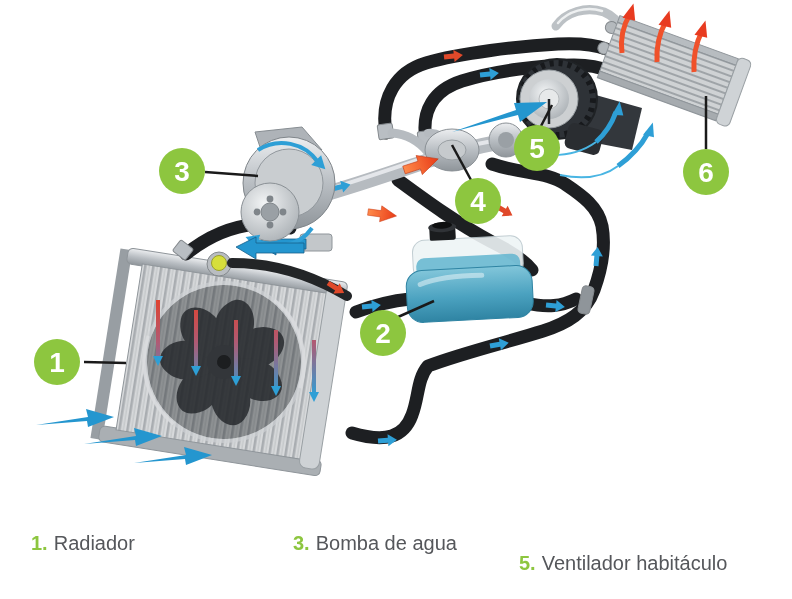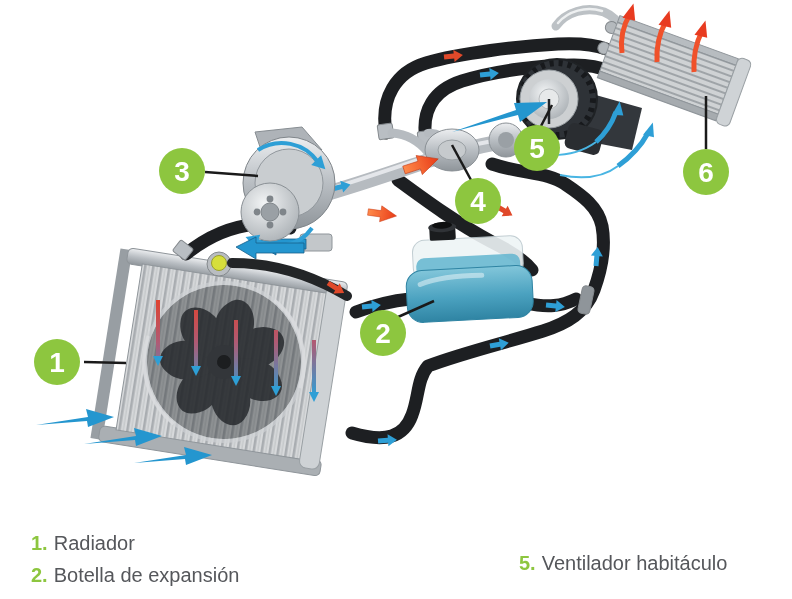--- a/index.html
+++ b/index.html
@@ -1,20 +1,20 @@
 <!DOCTYPE html>
 <html><head>
 <meta charset="utf-8">
 <style>
   html,body{margin:0;padding:0;background:#fff;}
   .stage{position:relative;width:792px;height:599px;background:#ffffff;overflow:hidden;
          font-family:"Liberation Sans",sans-serif;}
   .diagram-svg{position:absolute;left:0;top:0;}
   .legend{position:absolute;left:0;top:520px;width:792px;height:79px;}
-  .legend-col{position:absolute;top:12px;}
+  .legend-col{position:absolute;top:12px;text-align:center;}
   .legend-col.c1{left:31px;}
   .legend-col.c2{left:293px;}
   .legend-col.c3{left:519px;margin-top:20px;}
   .legend-item{height:22px;margin-bottom:10px;font-size:20px;line-height:22px;color:#55575b;
                white-space:nowrap;}
   .legend-item .num{color:#8dc63f;font-weight:700;margin-right:6px;}
   .marker-text{font-family:"Liberation Sans",sans-serif;font-weight:bold;font-size:28px;fill:#ffffff;}
 </style>
 </head>
 <body>
@@ -279,25 +279,25 @@
       <text class="marker-text" x="706" y="182" text-anchor="middle">6</text>
     </g>
   </g>
 </svg>
 
 <div class="legend">
   <div class="legend-col c1">
     <div class="legend-item">
       <span class="num">1.</span><span class="lbl">Radiador</span>
     </div>
-    <div class="legend-item">
-      <span class="num">2.</span><span class="lbl">Botella de expansión</span>
-    </div>
   </div>
   <div class="legend-col c2">
+    <div class="legend-item">
+      <span class="num">3.</span><span class="lbl">Bomba de agua</span>
+    </div>
   </div>
   <div class="legend-col c3">
     <div class="legend-item">
       <span class="num">5.</span><span class="lbl">Ventilador habitáculo</span>
     </div>
   </div>
 </div>
 
 </div>
 

